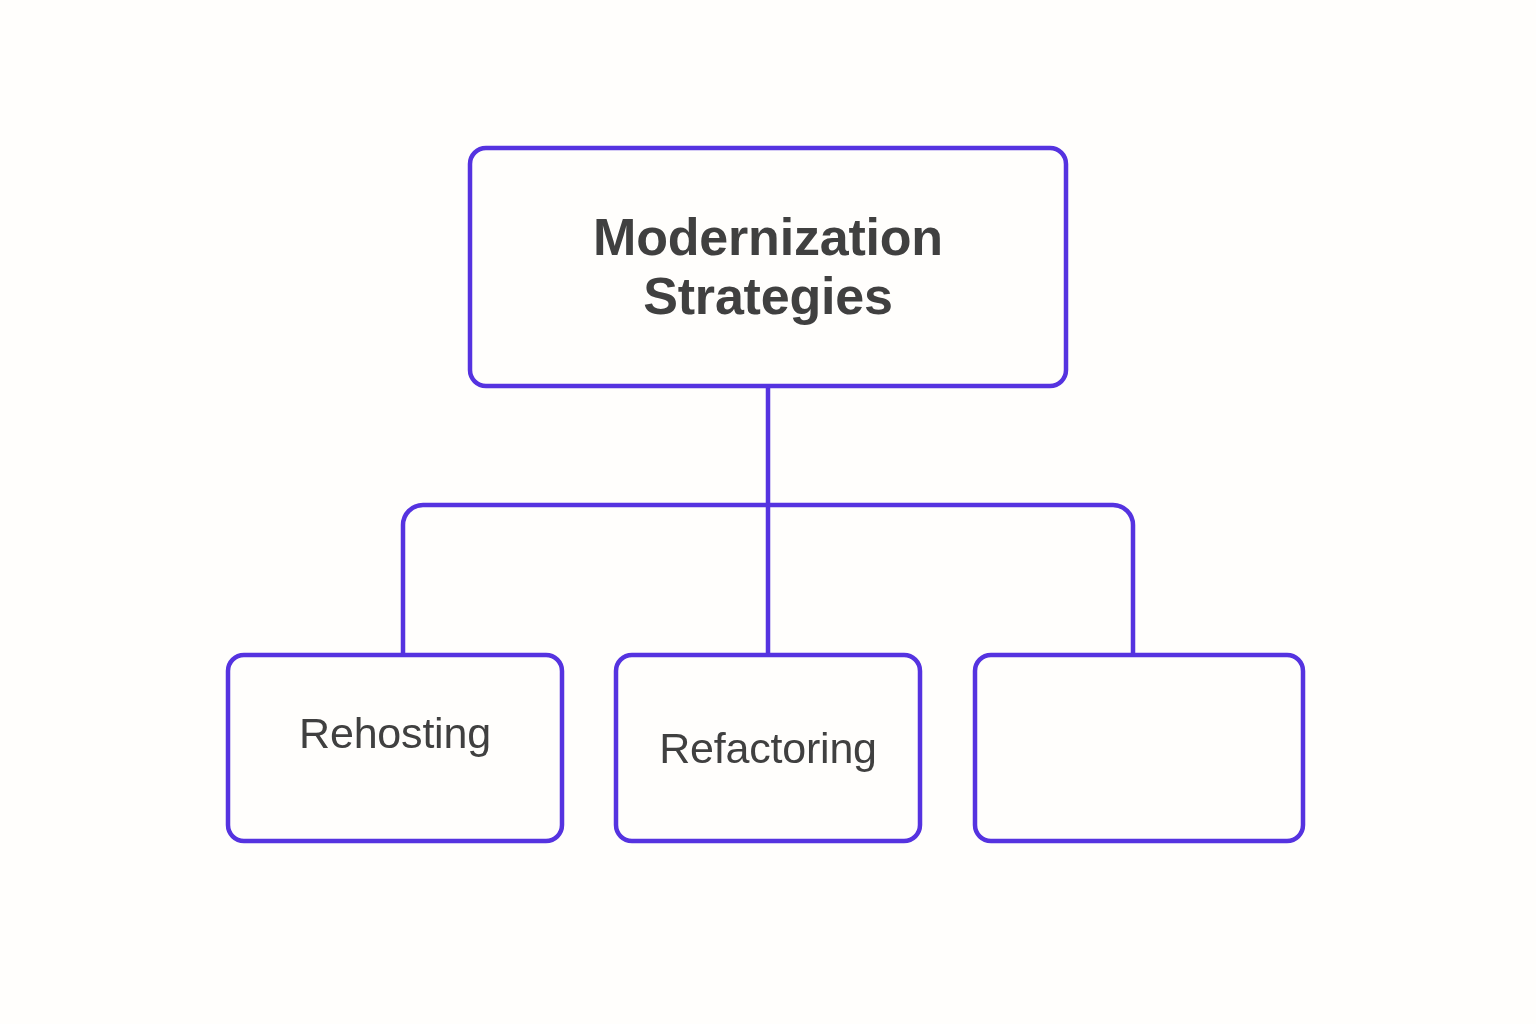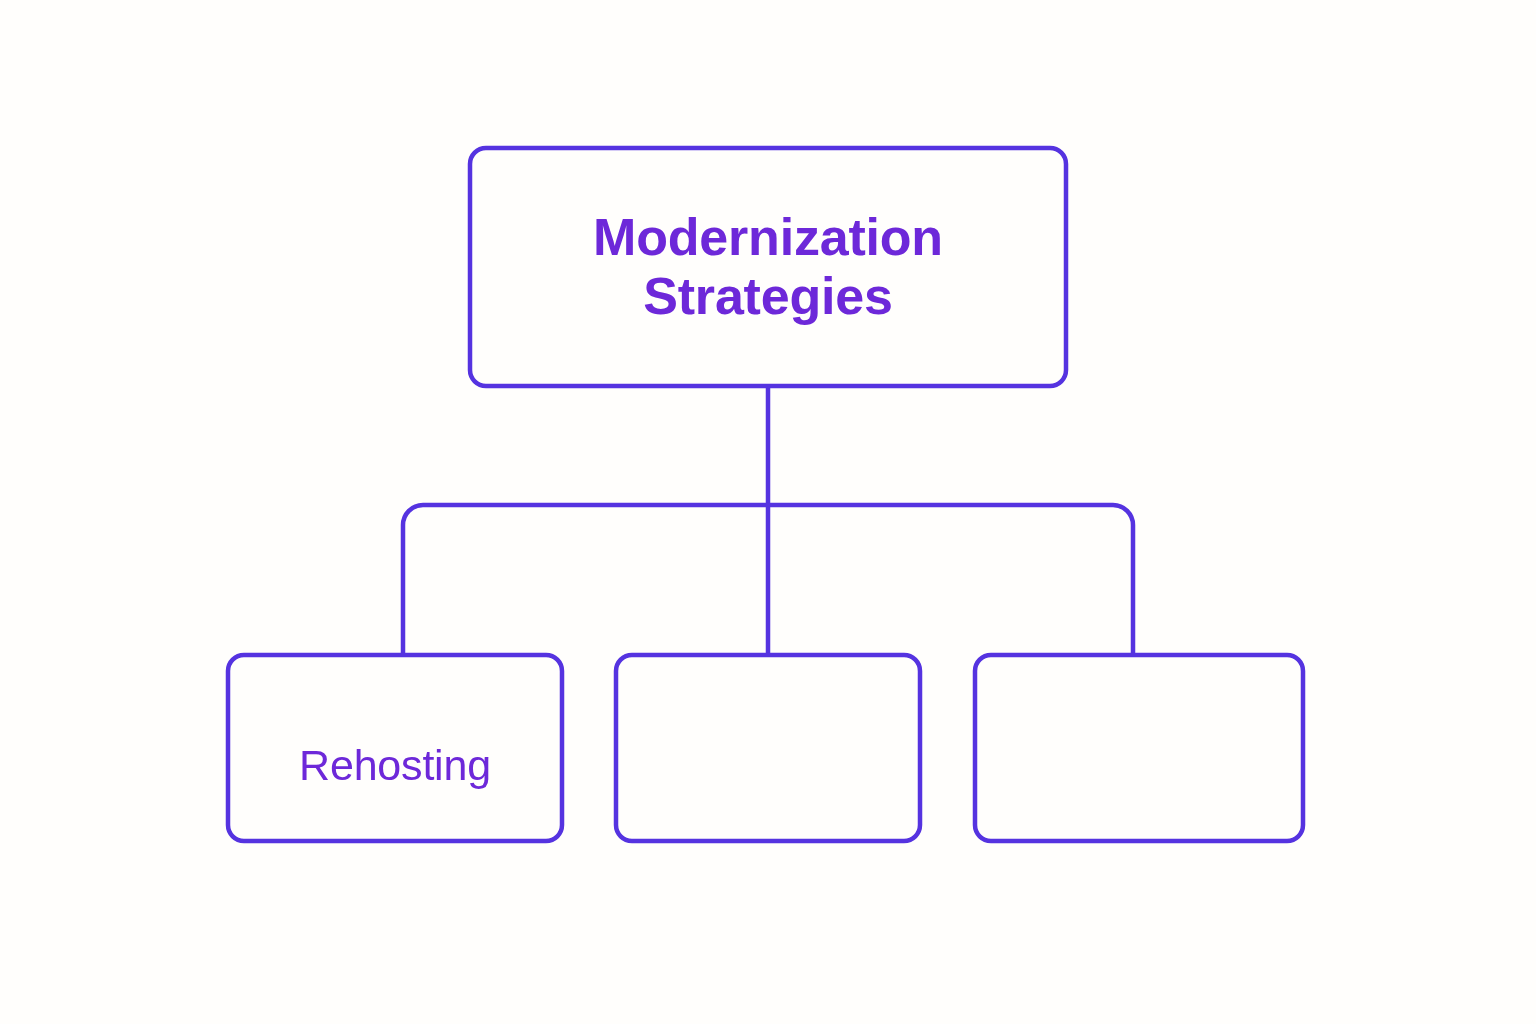--- a/index.html
+++ b/index.html
@@ -36,21 +36,21 @@
     stroke-width: 4.5;
     stroke-linecap: butt;
     stroke-linejoin: round;
   }
   .node-label {
     position: absolute;
     display: flex;
     align-items: center;
     justify-content: center;
     text-align: center;
-    color: #6d28d9;
+    color: #404040;
     line-height: 1.13;
     letter-spacing: -0.2px;
     user-select: none;
     white-space: pre-line;
   }
   .root-label {
     font-size: 52px;
     font-weight: 700;
   }
   .child-label {
@@ -74,17 +74,18 @@
     <rect class="node-shape" x="228" y="655" width="334" height="186" rx="16" ry="16"></rect>
 
     <rect class="node-shape" x="616" y="655" width="304" height="186" rx="16" ry="16"></rect>
 
     <rect class="node-shape" x="975" y="655" width="328" height="186" rx="16" ry="16"></rect>
   </svg>
 
   <div class="node-label root-label" style="left:470px; top:148px; width:596px; height:238px;">Modernization
 Strategies</div>
 
-  <div class="node-label child-label" style="left:228px; top:672px; width:334px; height:186px;">Rehosting</div>
+  <div class="node-label child-label" style="left:228px; top:640px; width:334px; height:186px;">Rehosting</div>
 
+  <div class="node-label child-label" style="left:616px; top:655px; width:304px; height:186px;">Refactoring</div>
 
 
 </div>
 
 </body></html>

